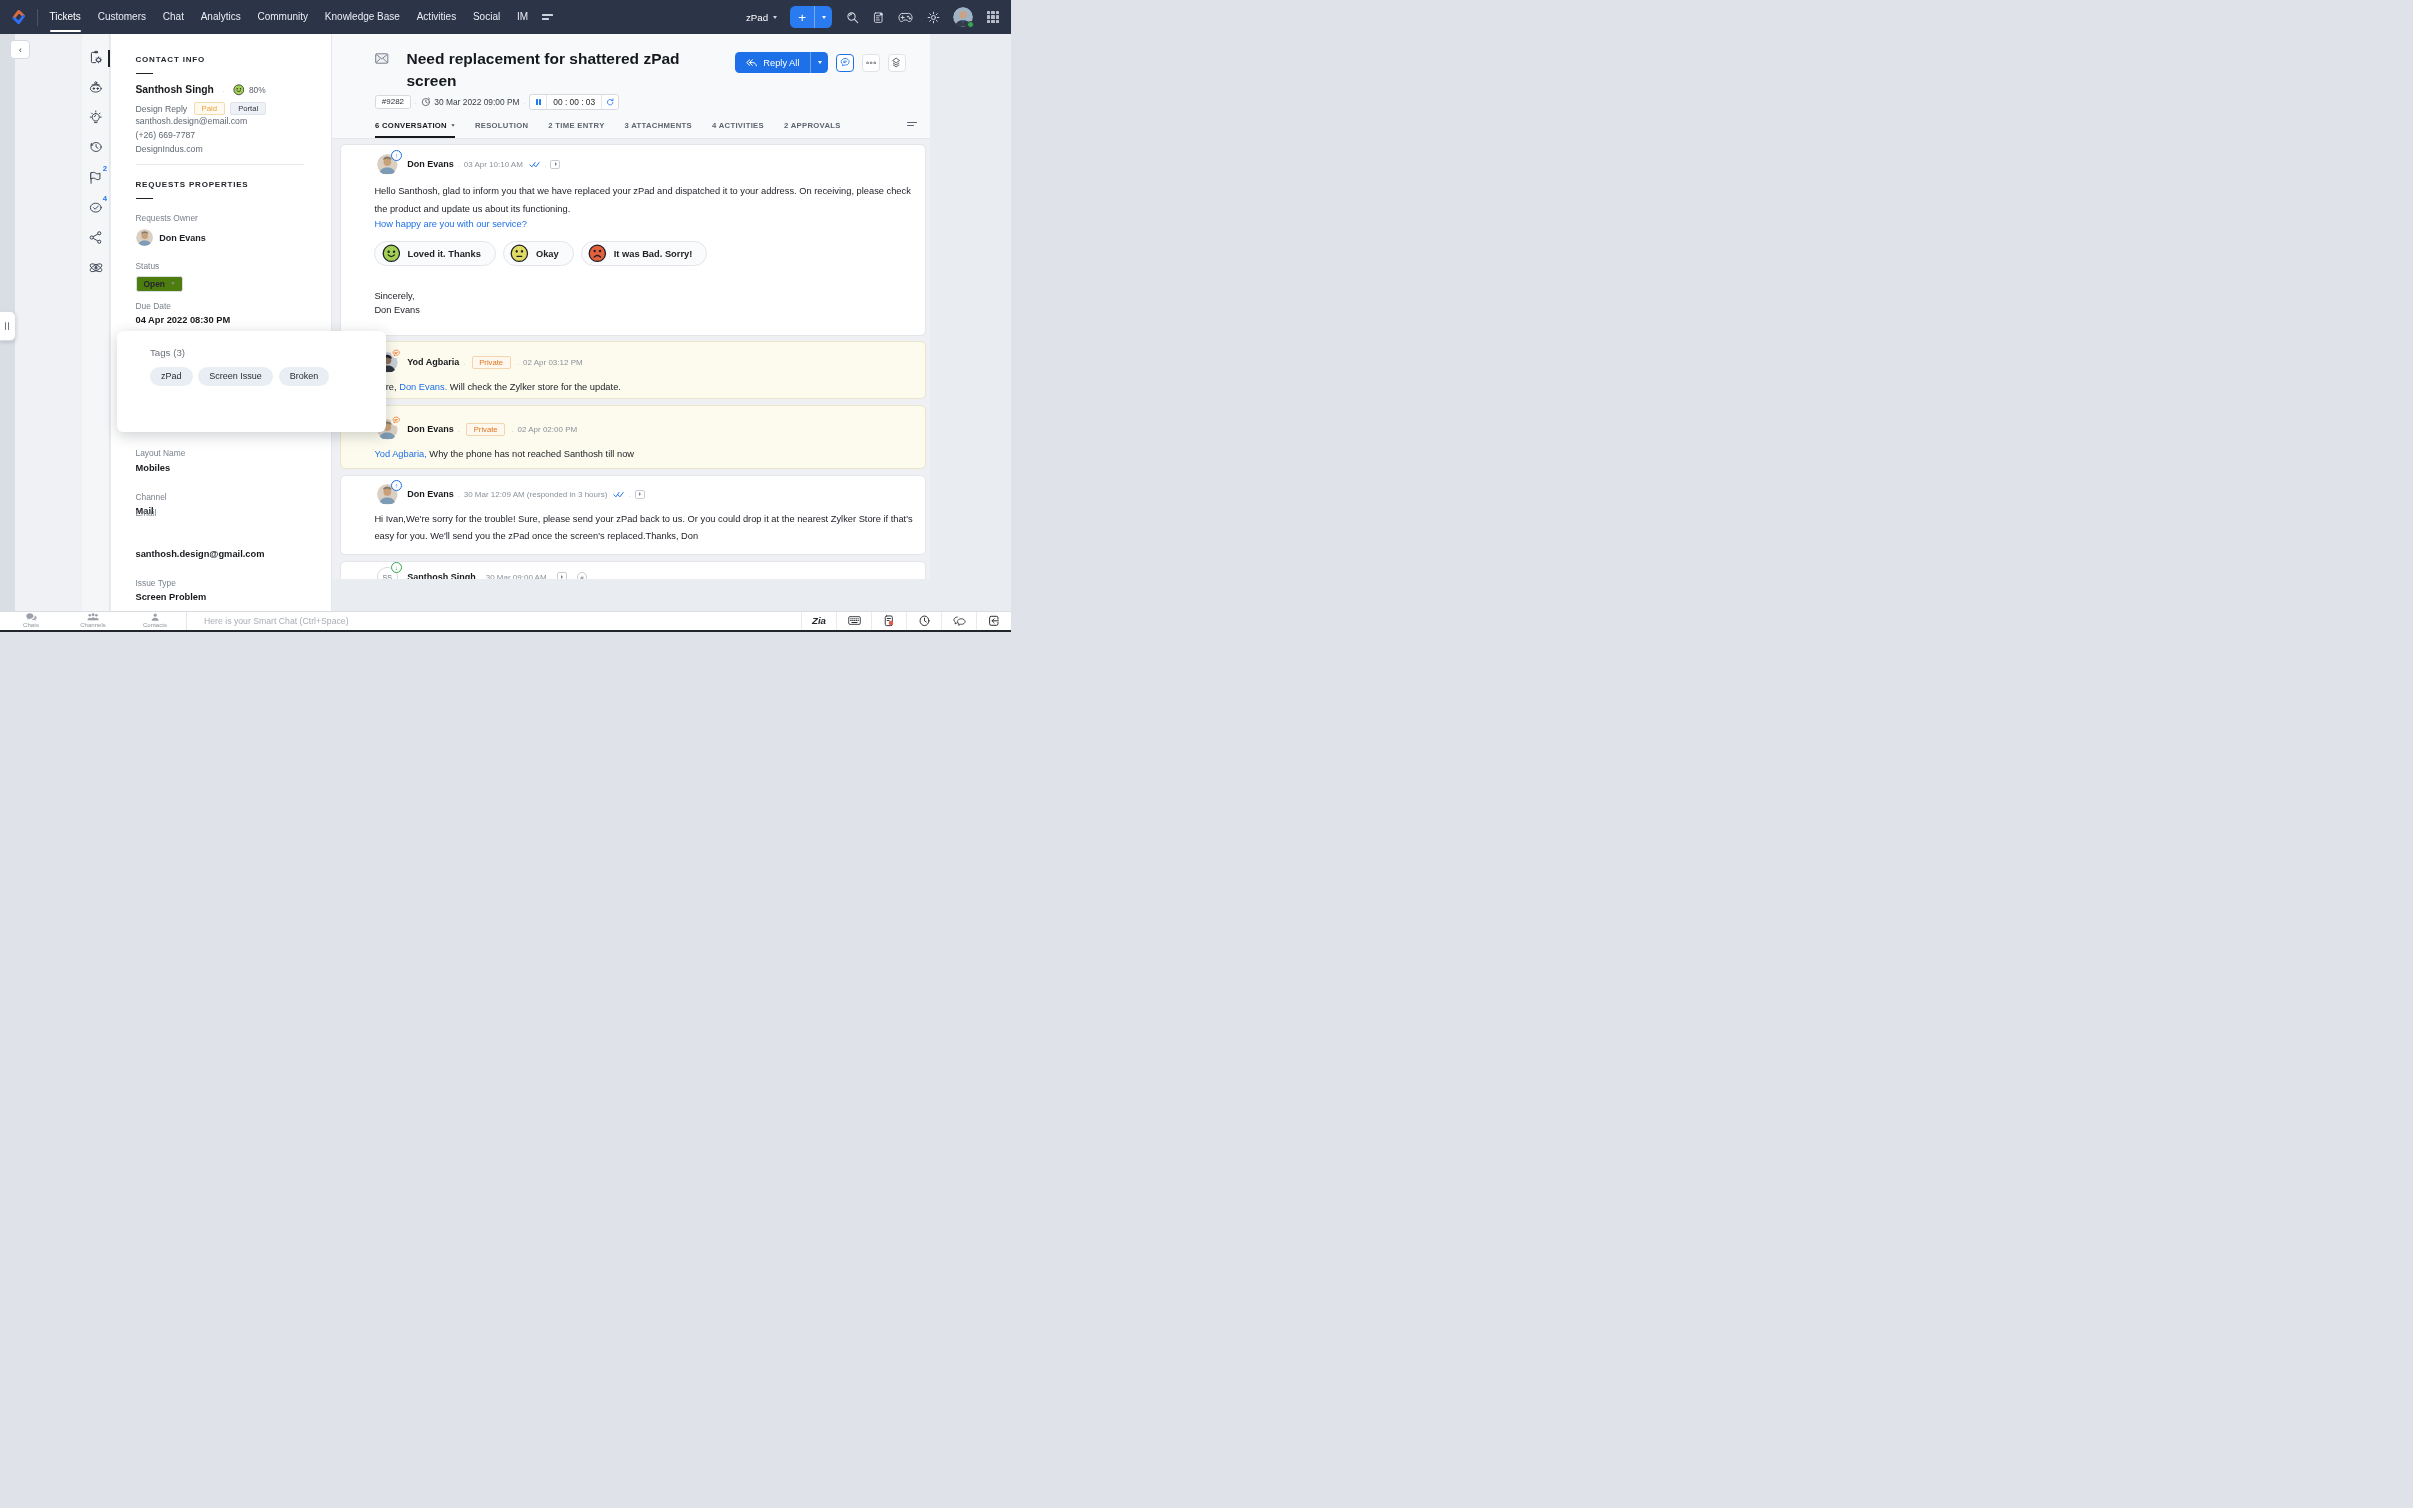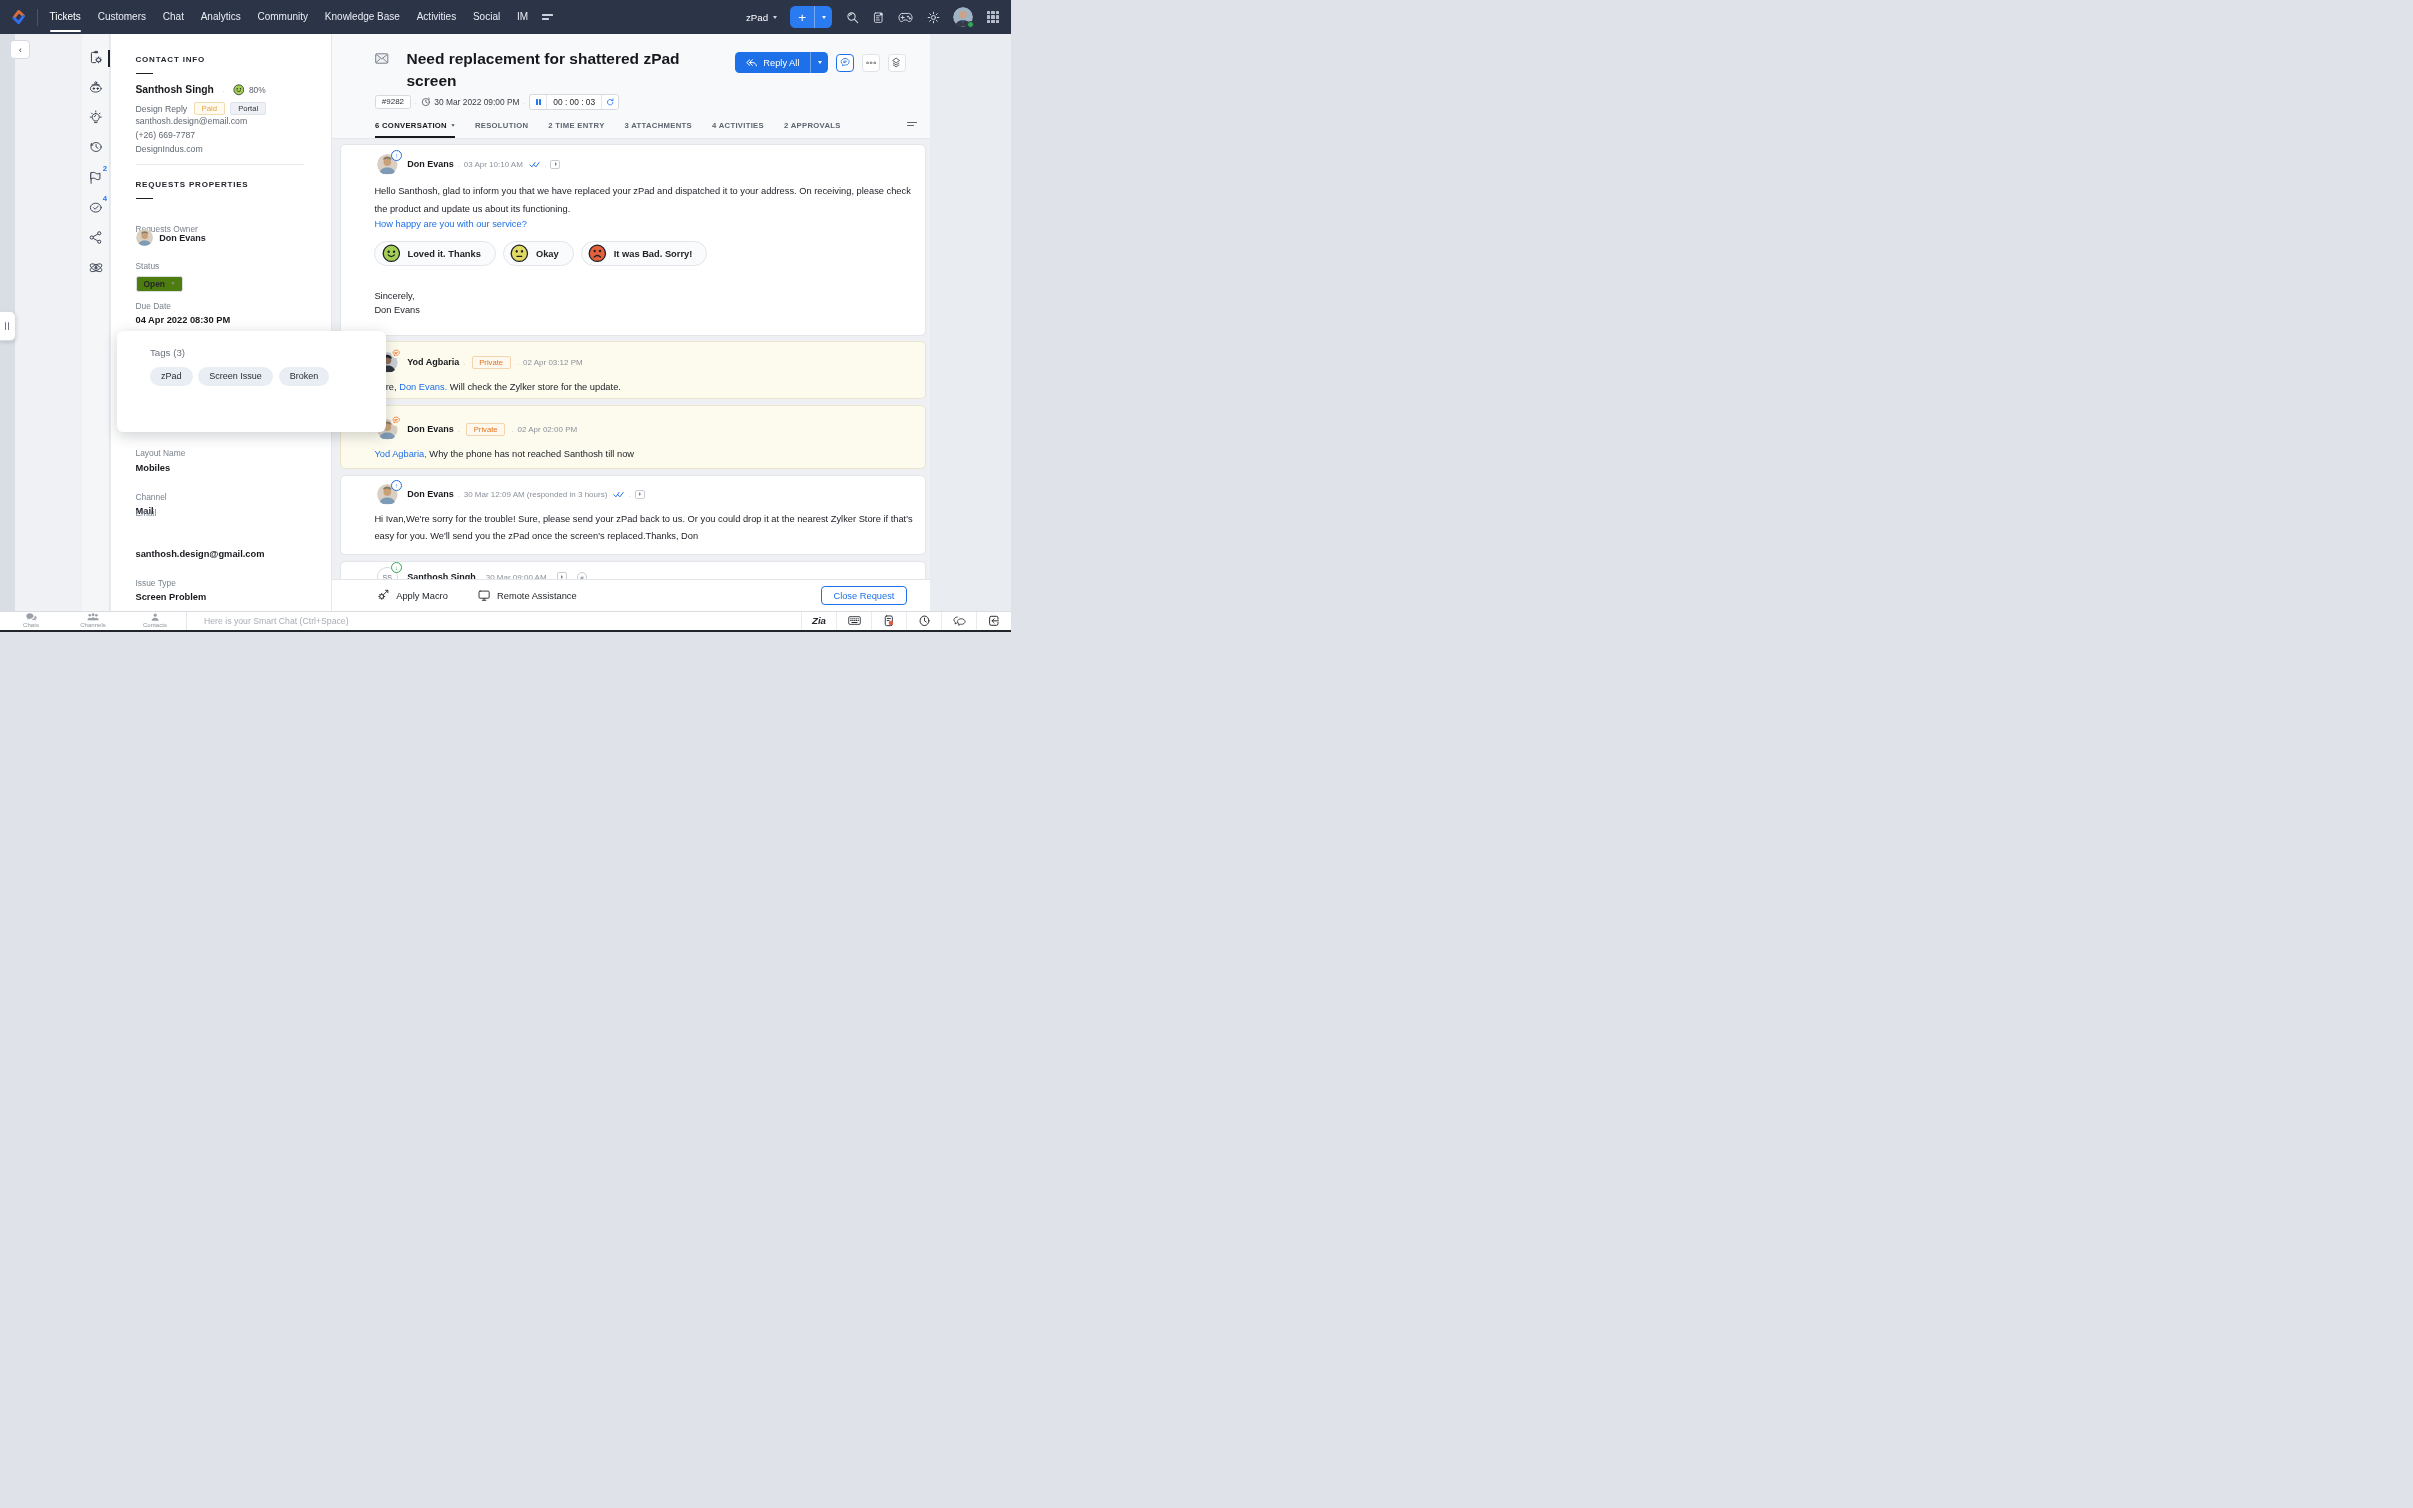--- a/index.html
+++ b/index.html
@@ -387,21 +387,21 @@
     <div class="c-abs c-gray" style="left:24.5px;top:96px;">(+26) 669-7787</div>
     <div class="c-abs c-gray" style="left:24.5px;top:110px;">DesignIndus.com</div>
 
     <div class="hr" style="top:130px;"></div>
 
     <div class="c-abs" style="left:24.5px;top:146px;">
       <div class="sec-title">REQUESTS PROPERTIES</div>
       <div class="sec-underline"></div>
     </div>
 
-    <div class="c-abs fld-label" style="left:24.5px;top:190px;">Requests Owner</div>
+    <div class="c-abs fld-label" style="left:24.5px;top:179px;">Requests Owner</div>
     <div class="c-abs owner-row" style="left:24.5px;top:195px;">
       <span class="avatar-sm">
         <svg class="svgi" width="17.4" height="17.4" viewBox="0 0 32 32">
           <circle cx="16" cy="16" r="16" fill="#d9cfc3"></circle>
           <circle cx="16" cy="12.5" r="6" fill="#c9a178"></circle>
           <path d="M9 8.5c1-3 4-4.5 7-4.5s6 1.5 7 4.5c-2 .8-4.5-1-7-1s-5 1.8-7 1z" fill="#8a7a66"></path>
           <path d="M3.5 31c1-7.5 6.5-10 12.5-10s11.5 2.5 12.5 10z" fill="#7d9bb4"></path>
         </svg>
       </span>
       <span class="owner-name">Don Evans</span>
@@ -702,38 +702,20 @@
 
   <div id="tags-popup">
     <div class="tags-title">Tags (3)</div>
     <div class="tag-row">
       <span class="tag-pill">zPad</span>
       <span class="tag-pill">Screen Issue</span>
       <span class="tag-pill">Broken</span>
     </div>
   </div>
 
-  <div id="action-bar">
-    <span class="act-item">
-      <svg class="svgi" width="12.2" height="12.2" viewBox="0 0 18 18" fill="none" stroke="#2c3036" stroke-width="1.4" stroke-linecap="round">
-        <circle cx="7" cy="11" r="3"></circle>
-        <path d="M7 6.6v1.2M7 14.2v1.2M2.6 11h1.2M11.4 11h-1.2M3.9 7.9l.9.9M9.2 13.2l.9.9M10.1 7.9l-.9.9M4.8 13.2l-.9.9"></path>
-        <path d="M10.8 7.2 16 2M12.6 2H16v3.4"></path>
-      </svg>
-      <span>Apply Macro</span>
-    </span>
-    <span class="act-item">
-      <svg class="svgi" width="12.2" height="11" viewBox="0 0 18 16" fill="none" stroke="#2c3036" stroke-width="1.4" stroke-linecap="round">
-        <rect x="1.5" y="1.5" width="15" height="10.5" rx="1.5"></rect>
-          <path d="M6.3 15h5.4M9 12.4V15"></path>
-      </svg>
-      <span>Remote Assistance</span>
-    </span>
-    <button class="close-req">Close Request</button>
-  </div>
 
   <div id="chat-bar">
     <div class="chat-tabs">
       <div class="chat-tab">
         <svg class="svgi" width="11" height="8.4" viewBox="0 0 20 15" fill="#9aa0a8">
           <path d="M7 .5C3.4.5.5 2.7.5 5.4c0 1.6 1 3 2.5 3.9L2.5 12l3-1.5c.5.1 1 .1 1.5.1 3.6 0 6.5-2.2 6.5-5.1S10.6.5 7 .5z"></path>
           <path d="M14.5 4.2c2.8.4 5 2.2 5 4.4 0 1.3-.8 2.5-2 3.2l.4 2.2-2.5-1.2c-.4.1-.9.1-1.4.1-1.6 0-3.1-.5-4.1-1.4 2.9-.3 5.4-2.1 5.6-4.6.1-1 .1-1.8-1-2.7z" opacity=".85"></path>
         </svg>
         <span class="lbl">Chats</span>
       </div>

